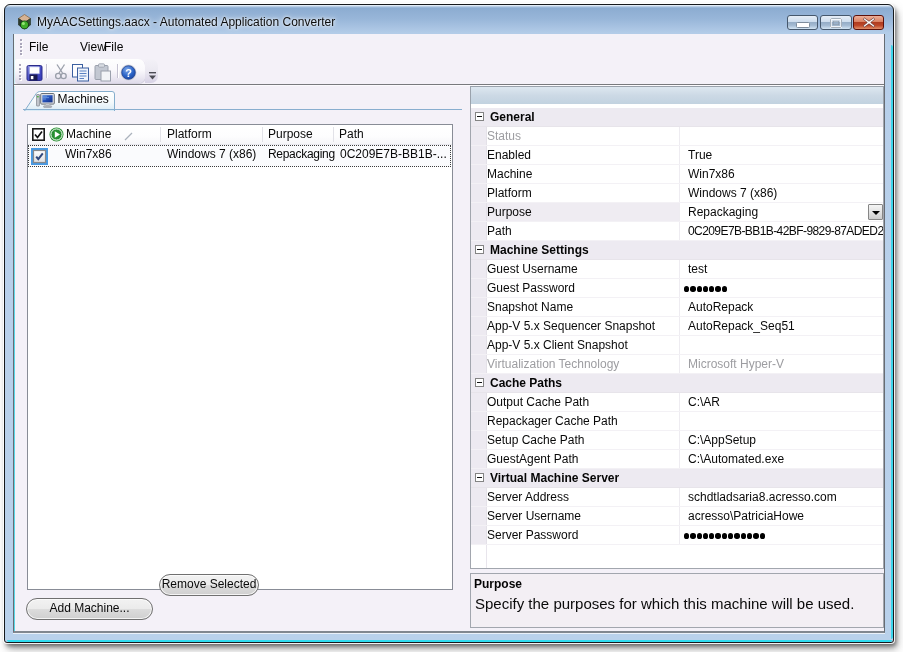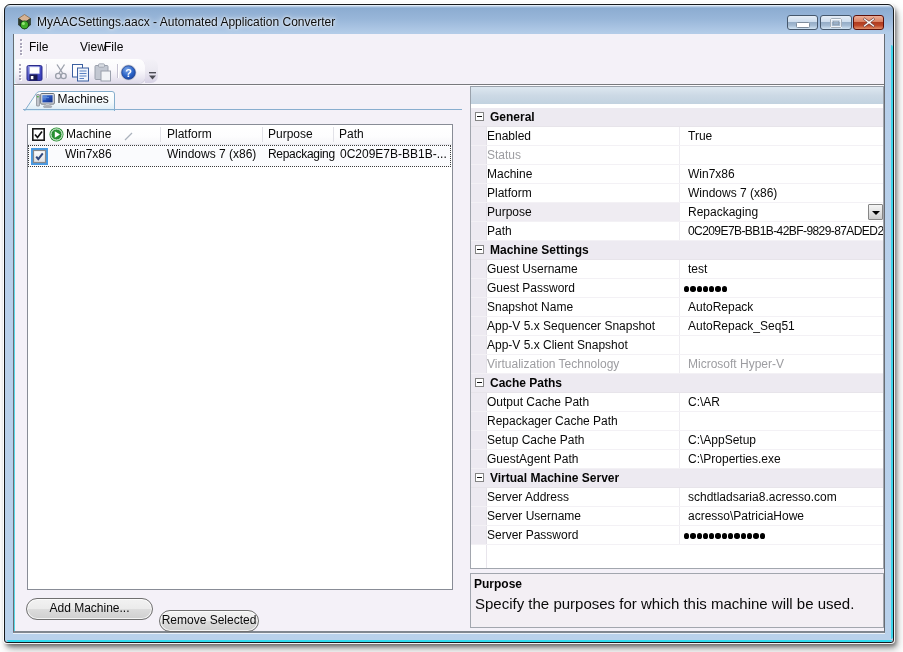--- a/index.html
+++ b/index.html
@@ -264,44 +264,44 @@
                   </defs>
       </svg>
               </div>
       <div class="rtext" style="left:36px;">Win7x86</div>
       <div class="rtext" style="left:138px;">Windows 7 (x86)</div>
       <div class="rtext" style="left:239px;letter-spacing:-0.3px;">Repackaging</div>
       <div class="rtext" style="left:311px;">0C209E7B-BB1B-...</div>
      </div>
     </div>
     <div class="btn" style="left:12px;top:564px;width:127px;">Add Machine...</div>
-    <div class="btn" style="left:145px;top:576px;width:100px;">Remove Selected</div>
+    <div class="btn" style="left:145px;top:540px;width:100px;">Remove Selected</div>
 
     <div id="phead">
             <span>Properties</span>
             <span id="pclose">✕</span>
           </div>
     <div id="pgrid">
      <div id="vline2" style="position:absolute;left:15px;top:439px;bottom:0;width:1px;background:#e8e5ec;"></div>
      <div id="rows">
       <div class="grow">
                 <span class="bx">
                   <i></i>
                 </span>
                 <span class="gt">General</span>
               </div>
       <div class="prow">
                 <span class="ind"></span>
+                <span class="nm gray">Status</span>
+                <span class="vl"></span>
+              </div>
+      <div class="prow">
+                <span class="ind"></span>
                 <span class="nm">Enabled</span>
                 <span class="vl">True</span>
-              </div>
-      <div class="prow">
-                <span class="ind"></span>
-                <span class="nm gray">Status</span>
-                <span class="vl"></span>
               </div>
       <div class="prow">
                 <span class="ind"></span>
                 <span class="nm">Machine</span>
                 <span class="vl">Win7x86</span>
               </div>
       <div class="prow">
                 <span class="ind"></span>
                 <span class="nm">Platform</span>
                 <span class="vl">Windows 7 (x86)</span>
@@ -371,21 +371,21 @@
                 <span class="nm">Repackager Cache Path</span>
               </div>
       <div class="prow">
                 <span class="ind"></span>
                 <span class="nm">Setup Cache Path</span>
                 <span class="vl">C:\AppSetup</span>
               </div>
       <div class="prow">
                 <span class="ind"></span>
                 <span class="nm">GuestAgent Path</span>
-                <span class="vl">C:\Properties.exe</span>
+                <span class="vl">C:\Automated.exe</span>
               </div>
       <div class="grow">
                 <span class="bx">
                   <i></i>
                 </span>
                 <span class="gt">Virtual Machine Server</span>
               </div>
       <div class="prow">
                 <span class="ind"></span>
                 <span class="nm">Server Address</span>

